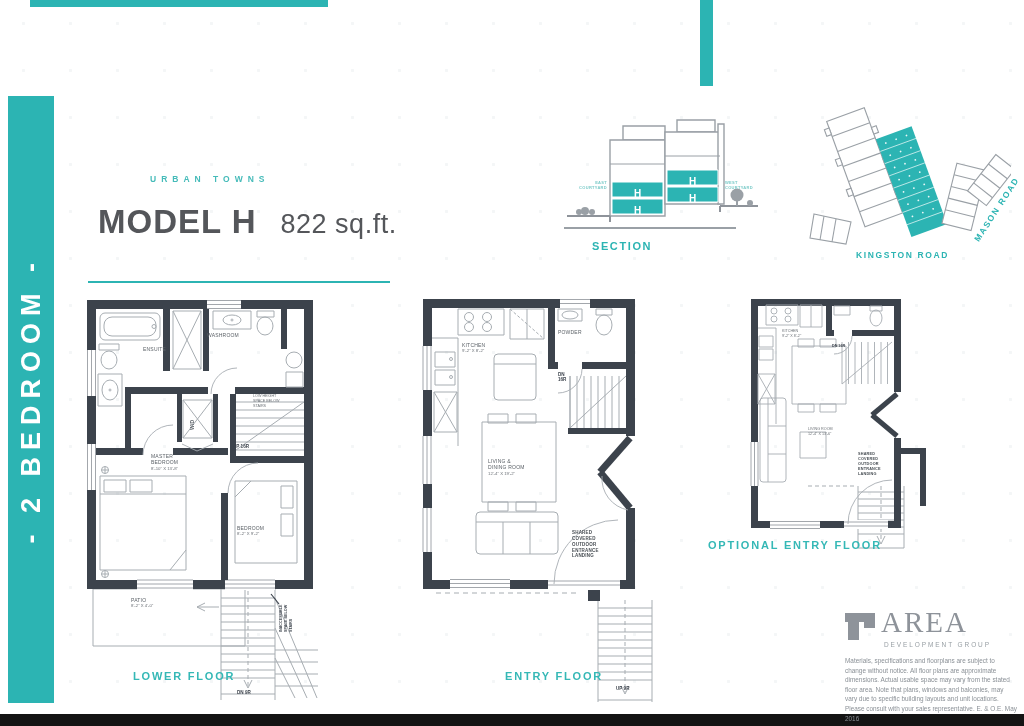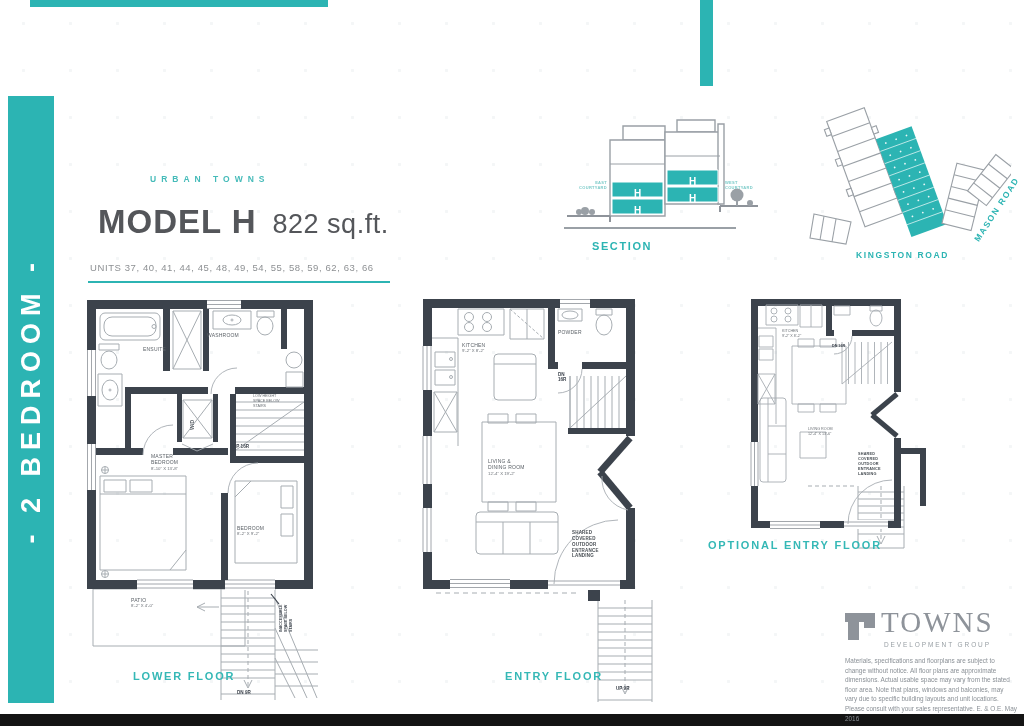--- a/index.html
+++ b/index.html
@@ -11,21 +11,21 @@
   .teal{background:#2CB4B3;}
   
   .sidebar{left:8px;top:96px;width:46px;height:607px;display:flex;align-items:center;justify-content:center;}
   .sidebar span{writing-mode:vertical-rl;transform:rotate(180deg);color:#fff;font-weight:bold;
                 font-size:27px;letter-spacing:7px;white-space:nowrap;}
   
   .opal{left:90px;top:96px;font-family:"DejaVu Serif",serif;font-size:66px;line-height:1;color:#2CB4B3;}
   .opal-tag{left:150px;top:174px;font-size:8.5px;letter-spacing:5px;color:#45BBB9;font-weight:bold;}
   .model-row{left:90px;top:203px;display:flex;align-items:baseline;color:#54565A;}
   .model{font-size:33px;font-weight:bold;letter-spacing:1px;margin-left:8px;}
-  .sqft{font-size:27px;margin-left:16px;letter-spacing:.5px;}
+  .sqft{font-size:27px;margin-left:24px;letter-spacing:.5px;}
   .patio-note{left:90px;top:244px;font-size:12.5px;letter-spacing:1px;color:#7D8084;}
   .units{left:90px;top:262px;font-size:9.5px;letter-spacing:.6px;color:#8D9093;}
   .hdr-rule{left:88px;top:281px;width:302px;height:2px;background:#2CB4B3;}
   
   .floor-lbl{font-size:11px;letter-spacing:1.8px;color:#35B8B6;font-weight:bold;white-space:nowrap;}
   .cap-teal{font-size:8.5px;letter-spacing:1.6px;color:#2CB4B3;font-weight:bold;white-space:nowrap;}
   .court-lbl{font-size:4px;line-height:1.3;letter-spacing:.3px;color:#7CCBC9;font-weight:bold;width:34px;}
   .sec-rule{left:564px;top:227px;width:172px;height:1.5px;background:#9AA0A6;}
   
   .plan{position:absolute;}
@@ -56,21 +56,20 @@
   <div class="abs teal sidebar">
     <span>- 2 BEDROOM -</span>
   </div>
 
   <div class="abs opal-tag">URBAN TOWNS</div>
 
   <div class="abs model-row">
     <span class="model">MODEL H</span>
     <span class="sqft">822 sq.ft.</span>
   </div>
-  <div class="abs units">UNITS 37, 40, 41, 44, 45, 48, 49, 54, 55, 58, 59, 62, 63, 66</div>
   <div class="abs hdr-rule"></div>
 
   <div class="abs" style="left:565px;top:118px;width:195px;height:112px;">
     <svg width="195" height="112" viewBox="0 0 195 112">
       <g stroke="#9AA0A6" stroke-width="1.4" fill="#fff">
         <rect x="58" y="8" width="42" height="14"></rect>
         <rect x="45" y="22" width="55" height="76"></rect>
         <rect x="112" y="2" width="38" height="12"></rect>
         <rect x="100" y="14" width="55" height="72"></rect>
         <rect x="153" y="6" width="6" height="80"></rect>
@@ -579,17 +578,17 @@
     </div>
     <div class="lbl-wrap" style="left:110px;top:156px;width:30px;font-size:3.8px;">SHARED COVERED OUTDOOR ENTRANCE LANDING</div>
   </div>
   <div class="abs floor-lbl" style="left:708px;top:539px;">OPTIONAL ENTRY FLOOR</div>
 
   <div class="abs time-ico">
     <div class="b" style="left:0;top:3px;width:30px;height:9px;"></div>
     <div class="b" style="left:3px;top:12px;width:11px;height:18px;"></div>
     <div class="b" style="left:19px;top:12px;width:11px;height:6px;"></div>
   </div>
-  <div class="abs time-word">TOWNS</div>
+  <div class="abs time-word">AREA</div>
   <div class="abs time-sub">DEVELOPMENT GROUP</div>
   <div class="abs disclaimer">Materials, specifications and floorplans are subject to change without notice. All floor plans are approximate dimensions. Actual usable space may vary from the stated floor area. Note that plans, windows and balconies, may vary due to specific building layouts and unit locations. Please consult with your sales representative. E. &amp; O.E. May 2016</div>
 
 </div>
 
 </body></html>

